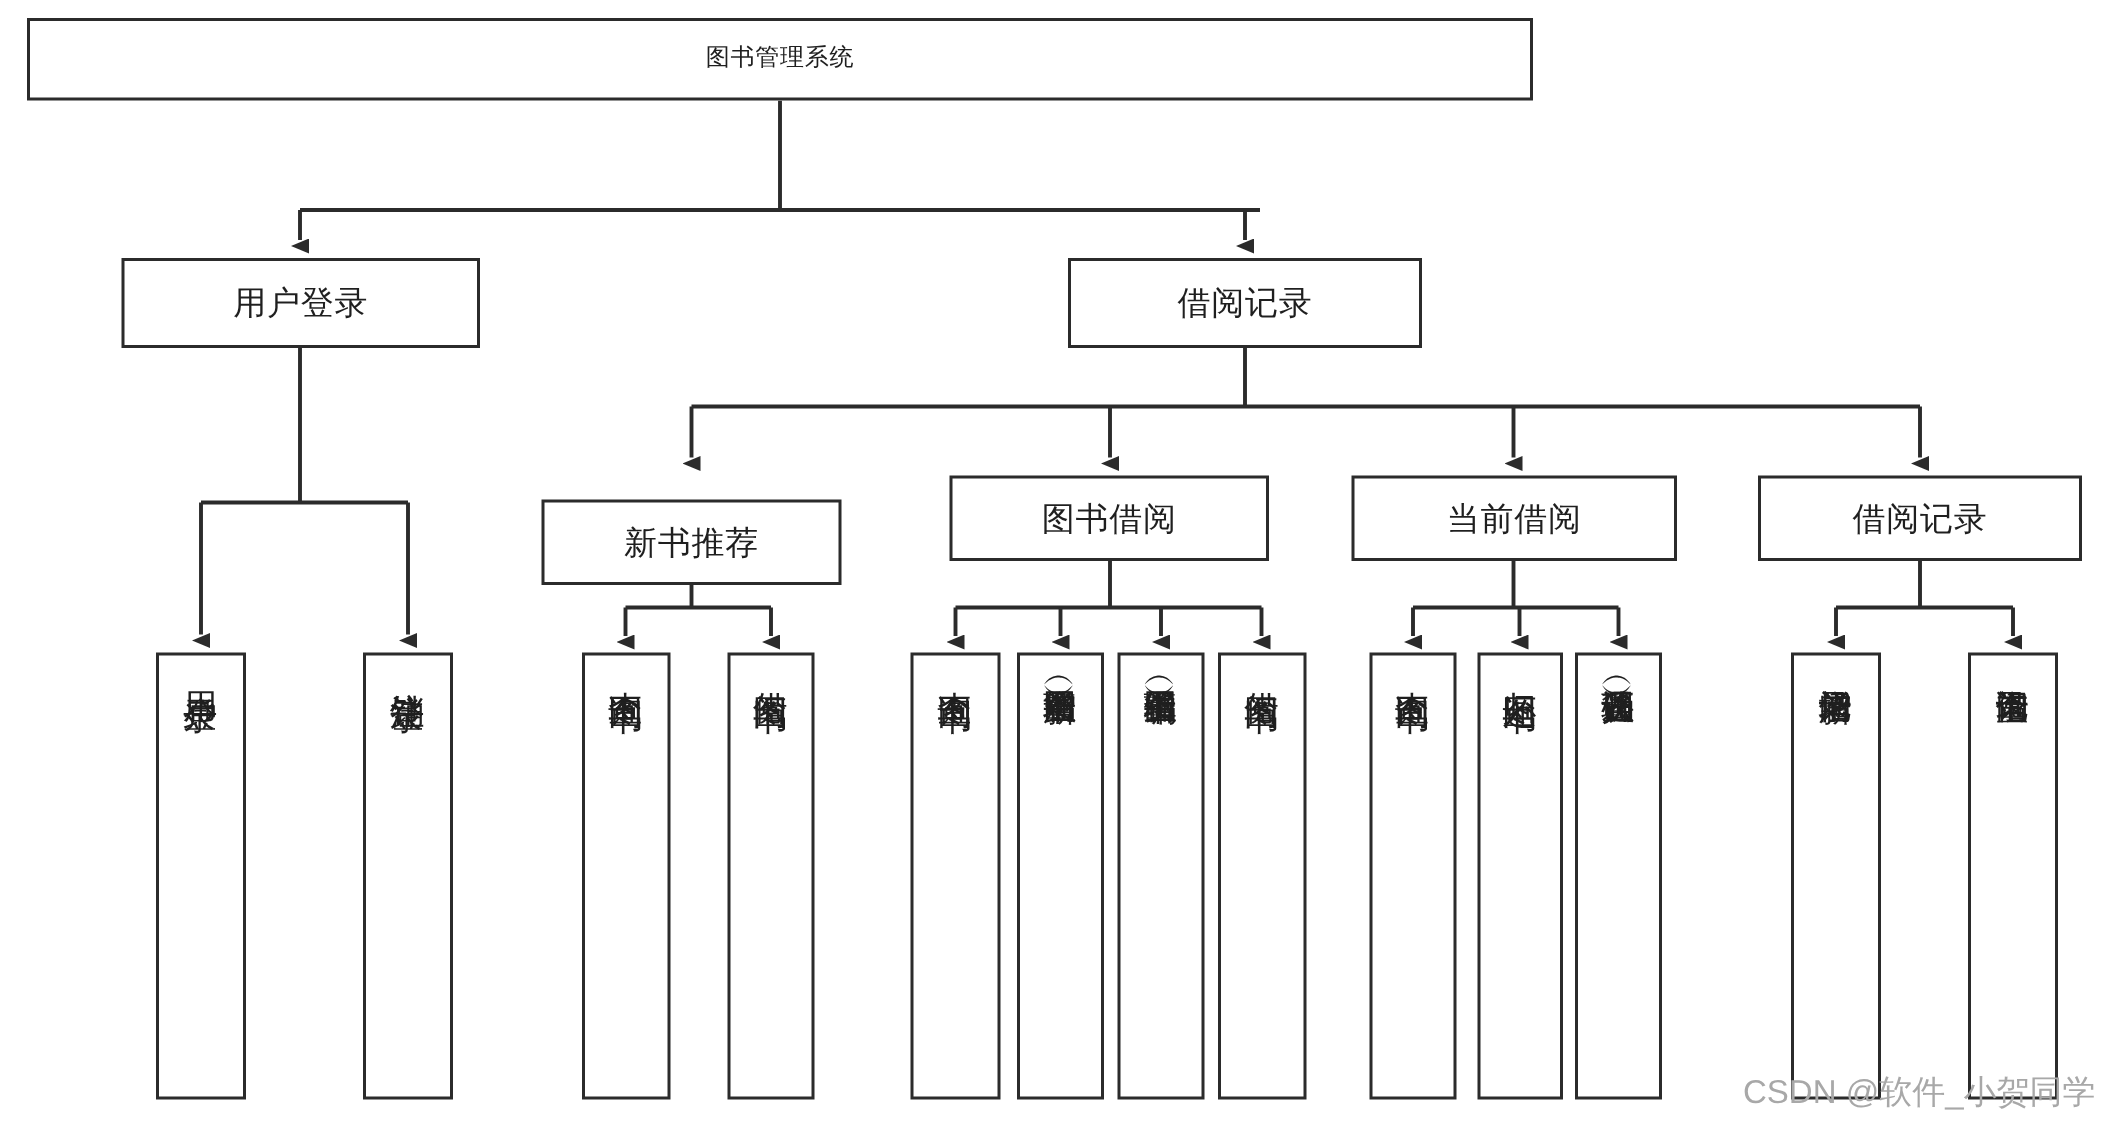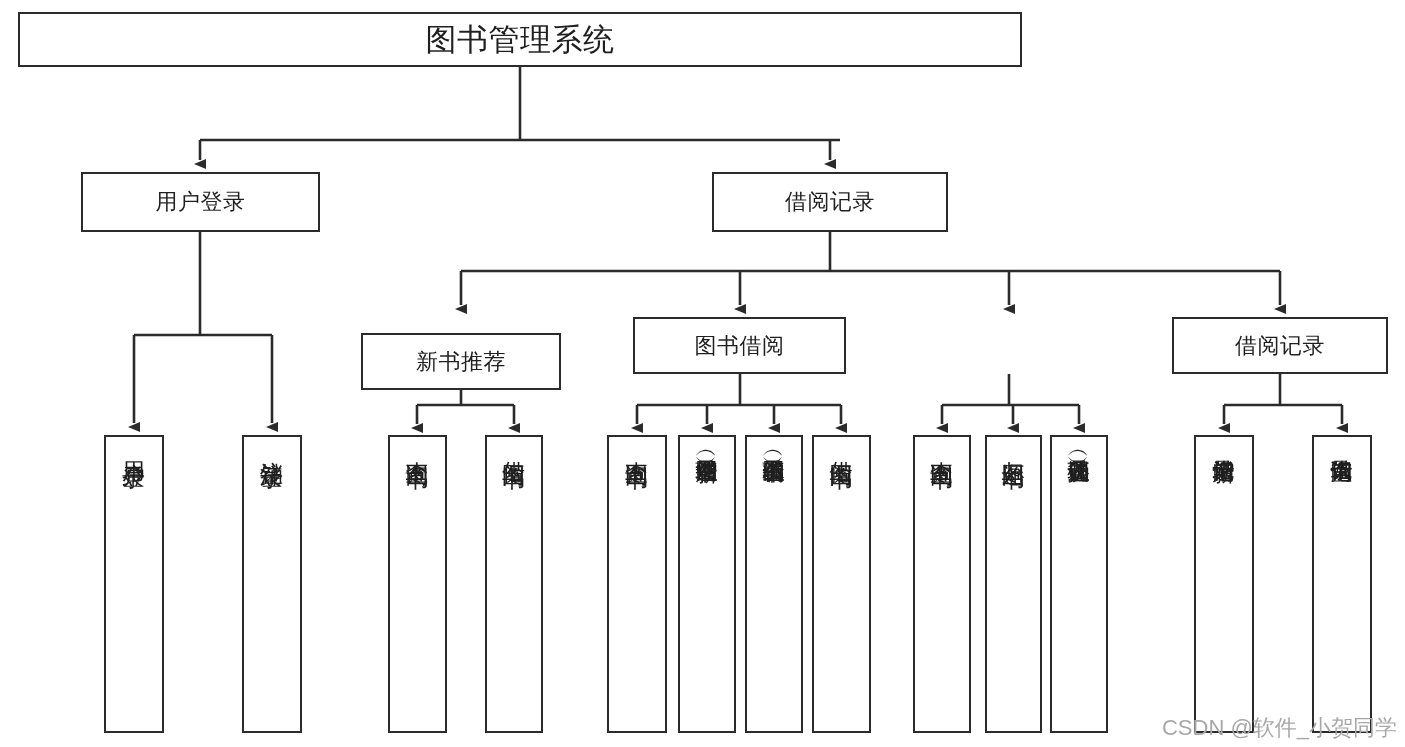--- a/index.html
+++ b/index.html
@@ -54,21 +54,21 @@
     font-size: 23px;
     line-height: 1.05;
     letter-spacing: 2px;
     white-space: nowrap;
   }
   .node.leaf.tall-text .label {
     font-size: 22px;
     letter-spacing: 0px;
   }
   .node.root .label {
-    font-size: 31px;
+    font-size: 16px;
   }
   #watermark {
     position: absolute;
     right: 8px;
     bottom: 4px;
     font-size: 22px;
     color: #a8a8a8;
     z-index: 5;
     white-space: nowrap;
     user-select: none;
@@ -139,20 +139,23 @@
   <div class="node" style="left:712px; top:172px; width:236px; height:60px;">
     <span class="label">借阅记录</span>
   </div>
 
   <div class="node" style="left:361px; top:333px; width:200px; height:57px;">
     <span class="label">新书推荐</span>
   </div>
   <div class="node" style="left:633px; top:317px; width:213px; height:57px;">
     <span class="label">图书借阅</span>
   </div>
+  <div class="node" style="left:901px; top:317px; width:217px; height:57px;">
+    <span class="label">当前借阅</span>
+  </div>
   <div class="node" style="left:1172px; top:317px; width:216px; height:57px;">
     <span class="label">借阅记录</span>
   </div>
 
   <div class="node leaf" style="left:104px; top:435px; width:60px; height:298px;">
     <span class="label">用户登录</span>
   </div>
   <div class="node leaf" style="left:242px; top:435px; width:60px; height:298px;">
     <span class="label">注销登录</span>
   </div>

